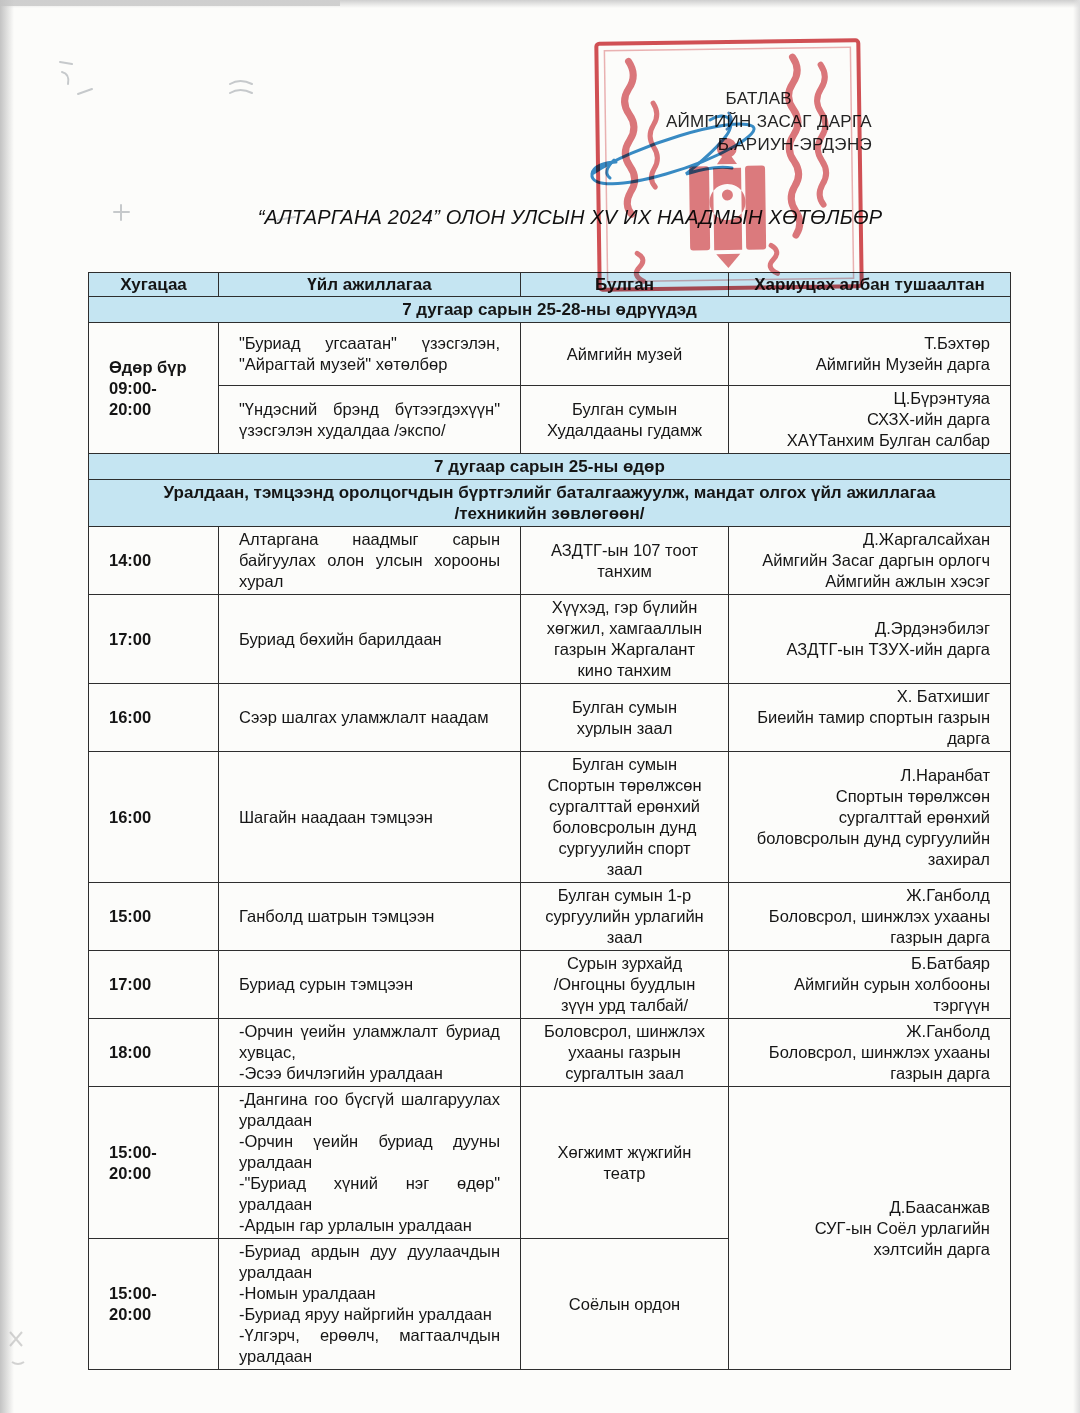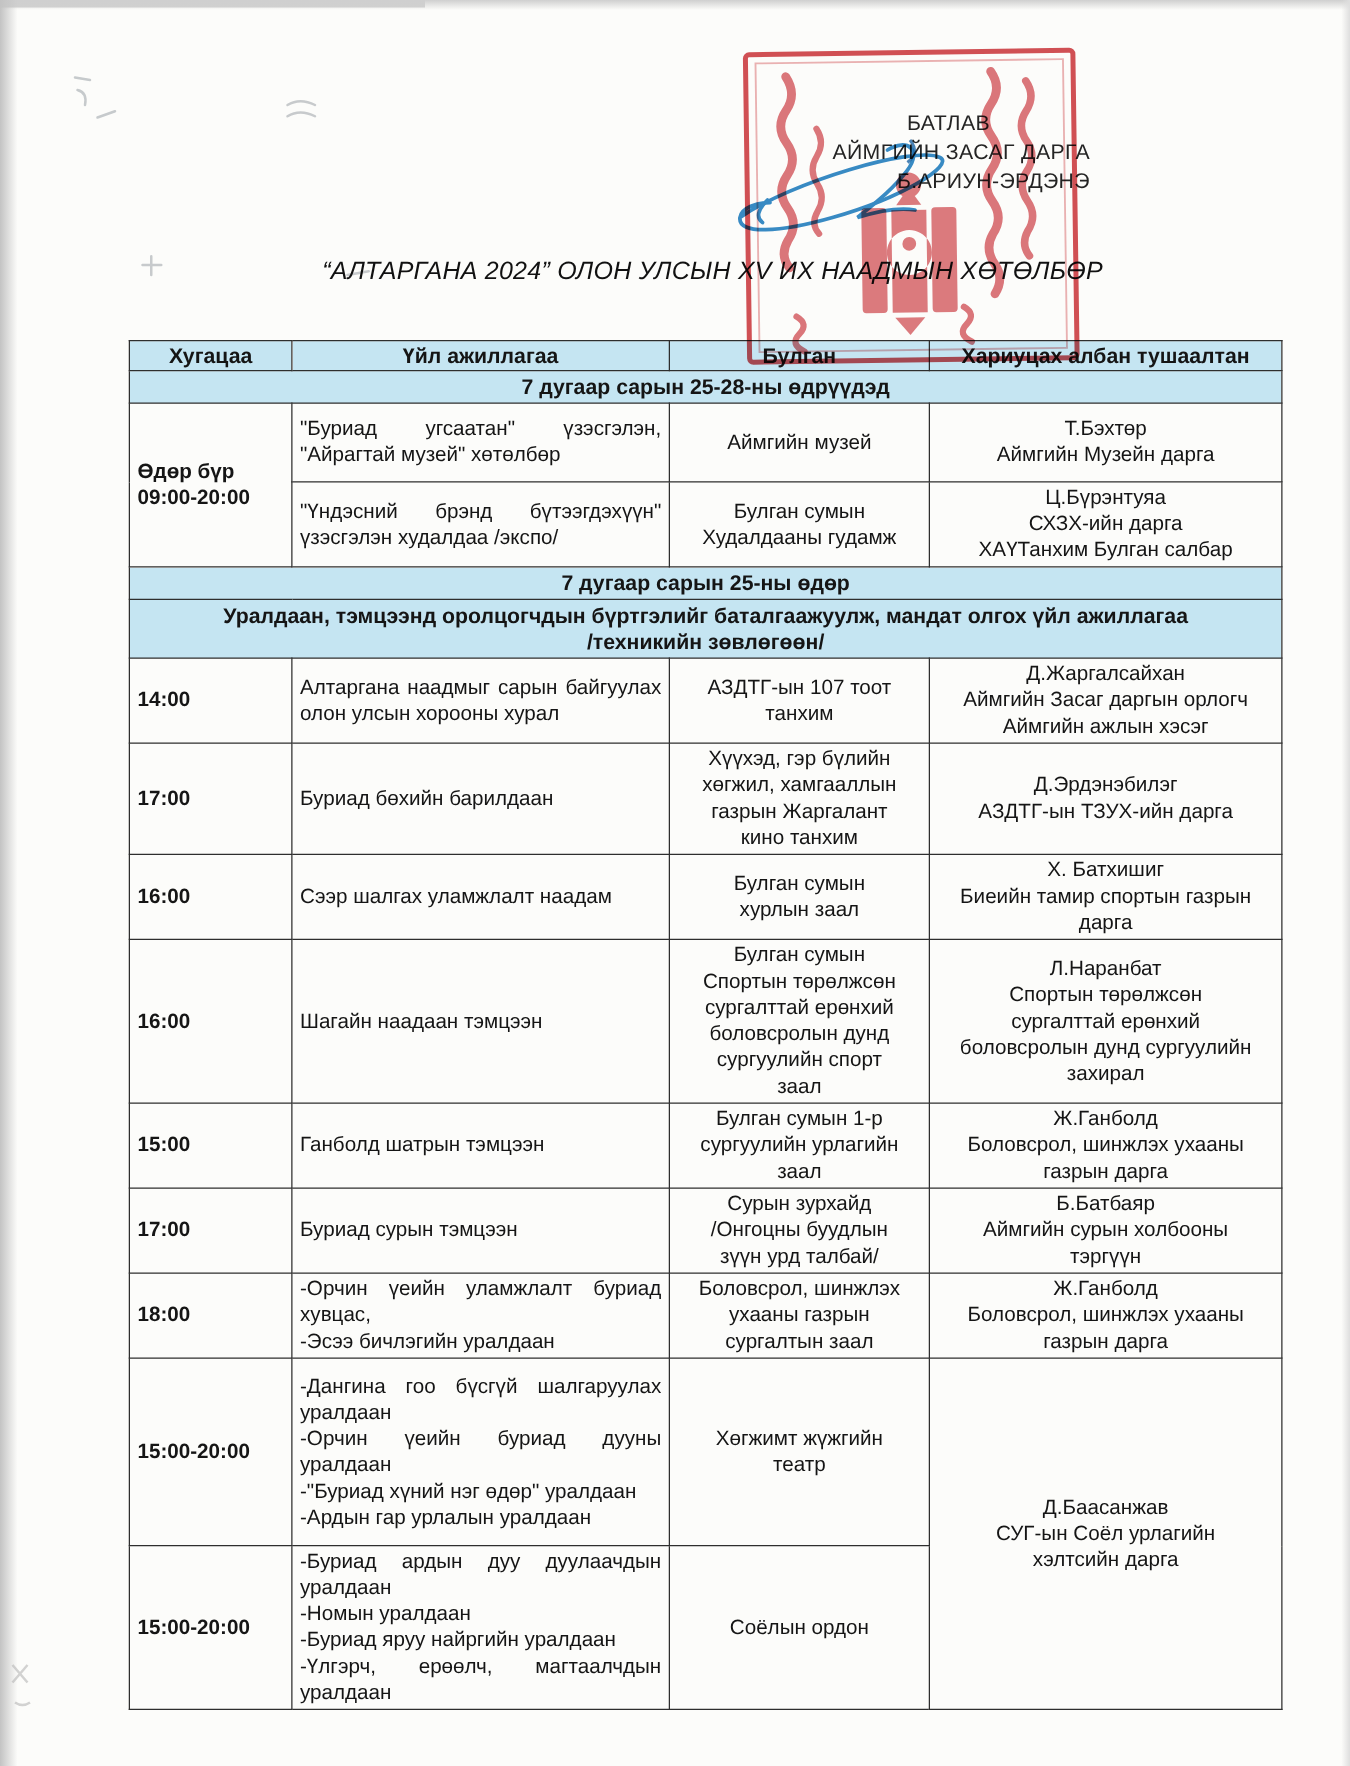--- a/index.html
+++ b/index.html
@@ -27,36 +27,36 @@
   
   .doc-title{
     position:absolute;top:206px;left:60px;width:1020px;text-align:center;
     font-size:20px;font-weight:400;font-style:italic;letter-spacing:.2px;color:#111;z-index:3;
   }
 
   
   table.sched{
     position:absolute;left:88px;top:272px;width:922px;z-index:2;
     border-collapse:collapse;table-layout:fixed;
-    font-size:16.5px;line-height:21px;color:#151515;margin-left:15px;
+    font-size:16.5px;line-height:21px;color:#151515;
   }
   table.sched col.w1{width:130px;}
   table.sched col.w2{width:302px;}
   table.sched col.w3{width:208px;}
   table.sched col.w4{width:282px;}
   table.sched th,table.sched td{
     border:1.5px solid #2e2e2e;vertical-align:middle;
-    padding:2px 6px;white-space:pre-line;overflow:hidden;
+    padding:2px 20px;white-space:pre-line;overflow:hidden;
   }
   table.sched th{background:#c5e5f2;font-size:17px;font-weight:700;text-align:center;padding:1px 2px;}
   tr.band td{background:#c5e5f2;font-weight:700;text-align:center;font-size:17px;}
   td.c-time{text-align:left;font-weight:bold;}
   td.c-act{text-align:justify;text-align-last:left;padding:3px 10px 3px 14px;}
   td.c-ven{text-align:center;}
-  td.c-resp{text-align:center;}
+  td.c-resp{text-align:right;}
 
   
   .stamp{
     position:absolute;left:596px;top:40px;width:266px;height:250px;z-index:6;
     border:4px solid rgba(198,32,38,.78);border-radius:5px;
     transform:rotate(-0.8deg);mix-blend-mode:multiply;box-sizing:border-box;
   }
   .stamp svg{position:absolute;left:0;top:0;}
 
   

